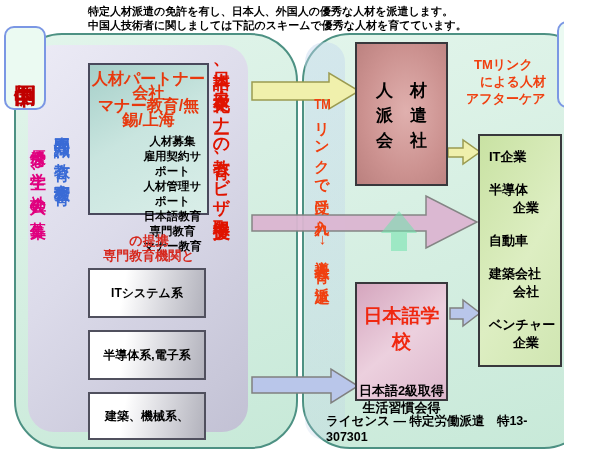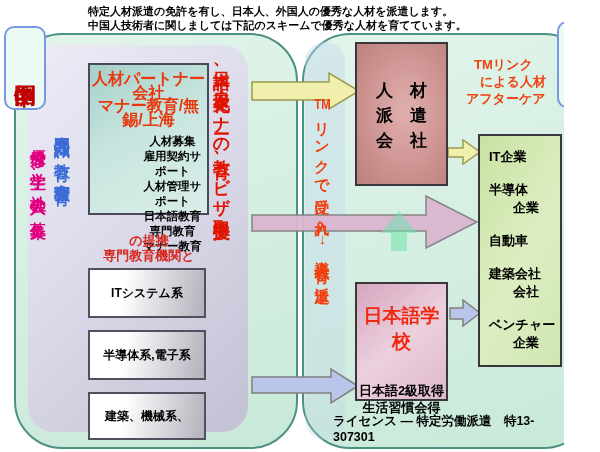--- a/index.html
+++ b/index.html
@@ -100,21 +100,21 @@
   
   .jschool {
     left:355px; top:282px; width:93px; height:119px;
     border:2px solid #38383c; text-align:center;
     background:linear-gradient(140deg,#d5a6be 0%,#ecd0de 50%,#ddb8cc 100%);
     z-index:4;
   }
   .jschool .ttl { margin-top:19px; color:#f02810; font-size:19px; }
   .jschool .body { margin-top:27px; font-size:13px; line-height:17px; color:#000; }
 
-  .license { left:333px; top:413px; font-size:12.5px; color:#000; z-index:5; }
+  .license { left:326px; top:413px; font-size:12.5px; color:#000; z-index:5; }
 
   svg.arrows { left:0; top:0; width:600px; height:452px; z-index:3; pointer-events:none; }
 </style>
 </head>
 <body>
 
 <div id="canvas">
 
   <div class="abs hdr">
     <div>特定人材派遣の免許を有し、日本人、外国人の優秀な人材を派遣します。</div>

